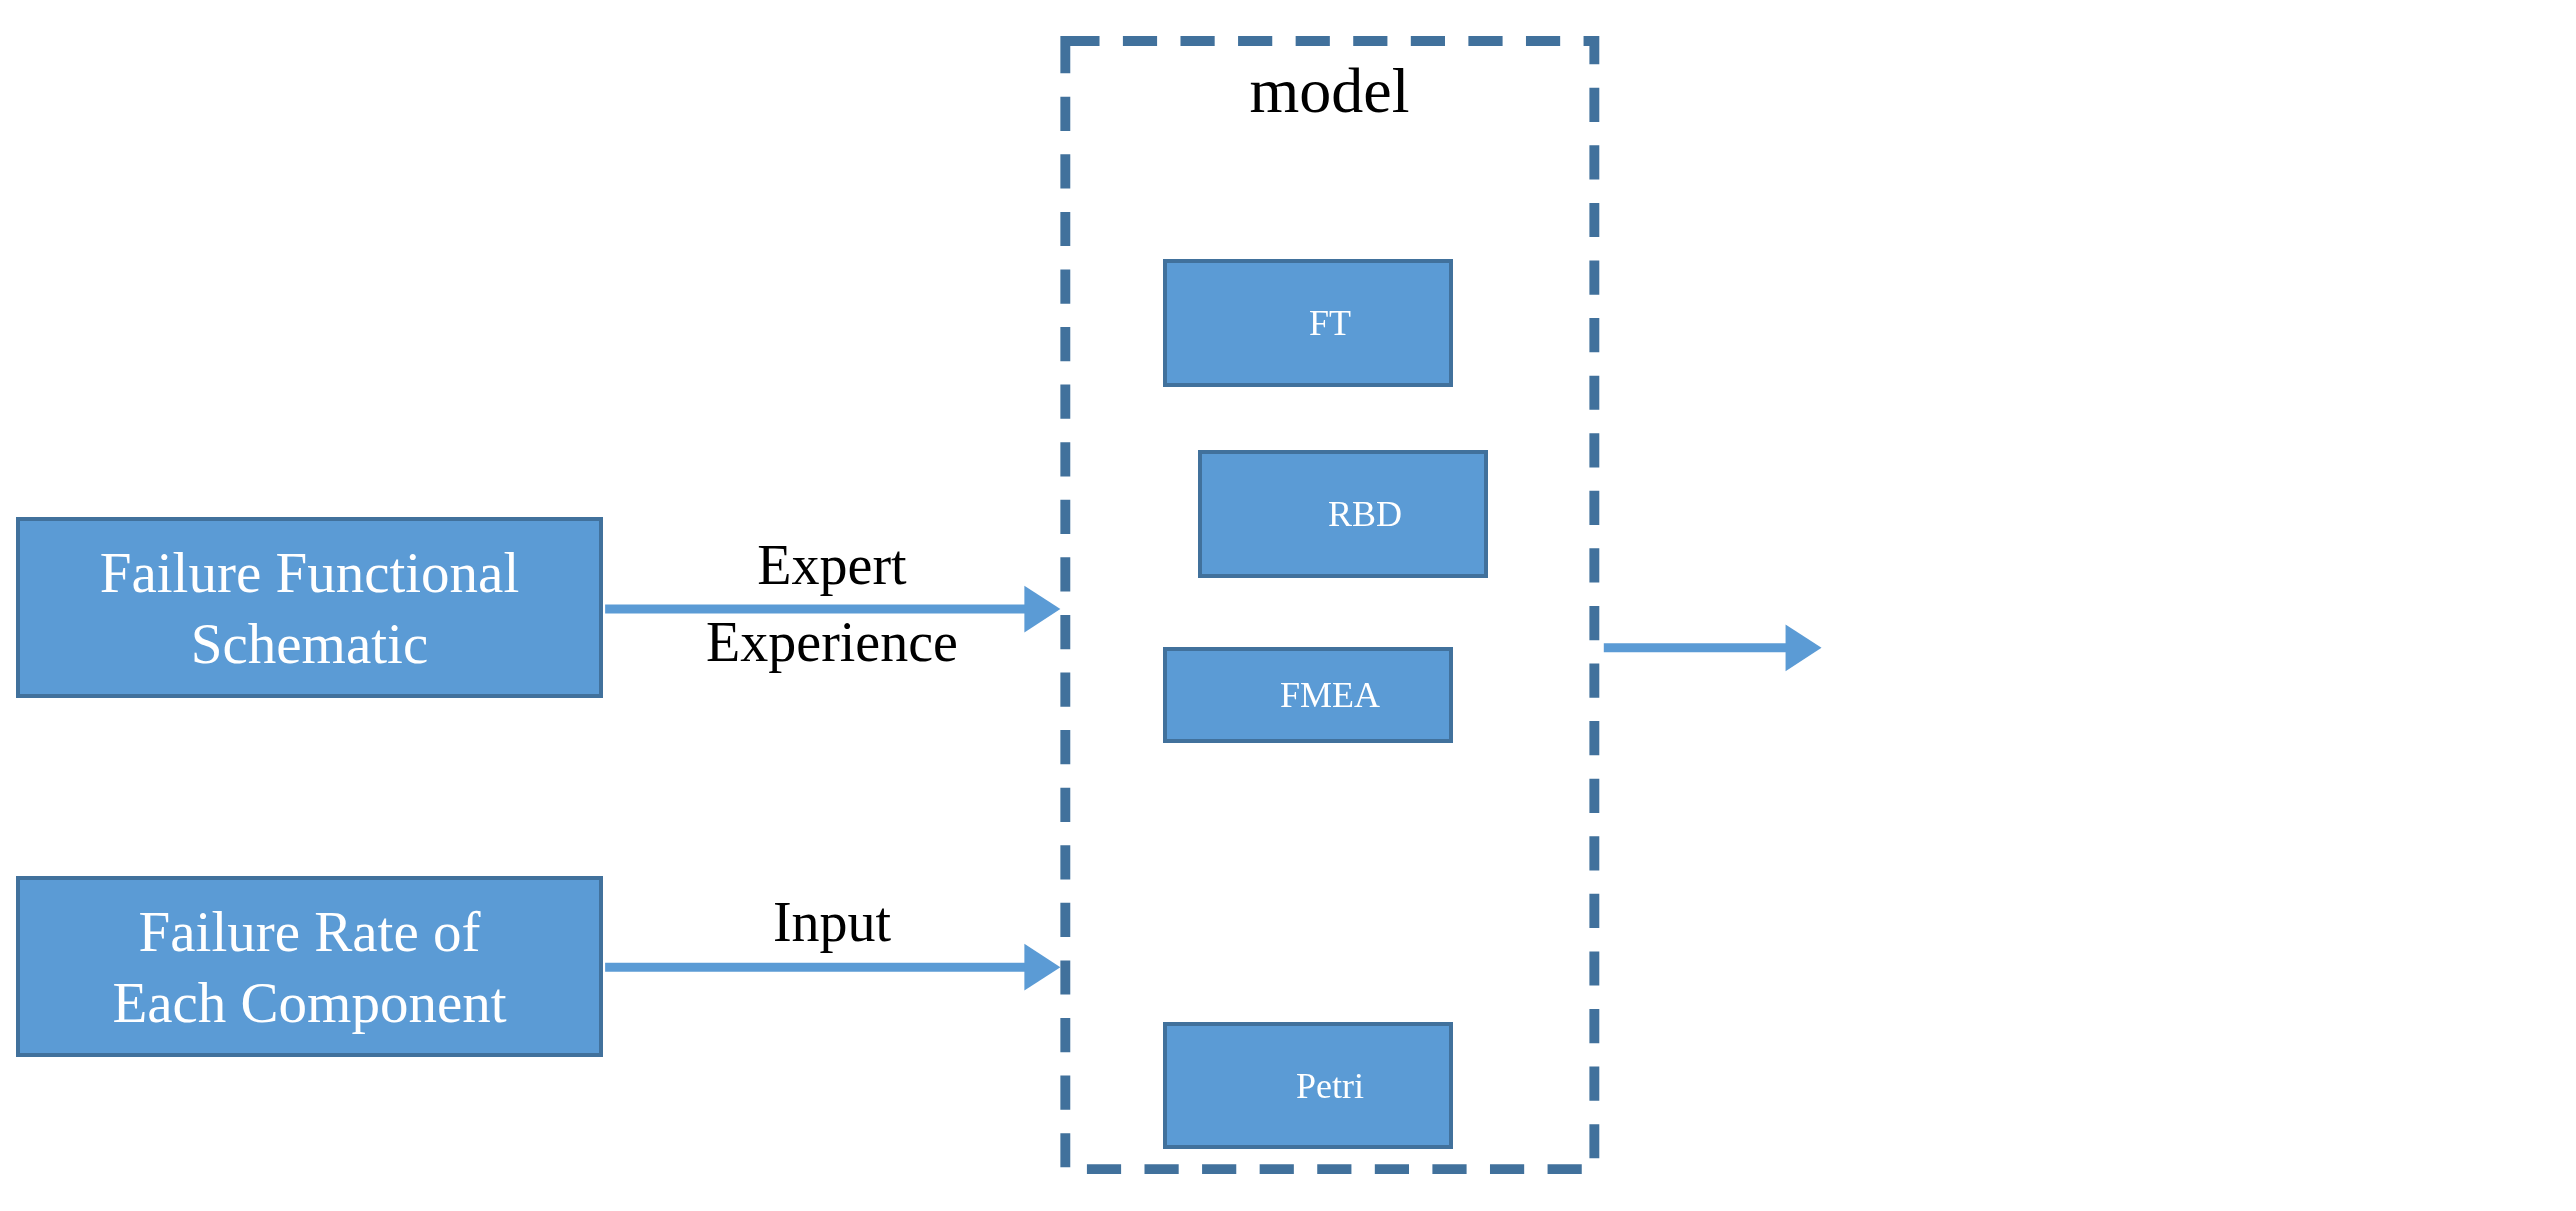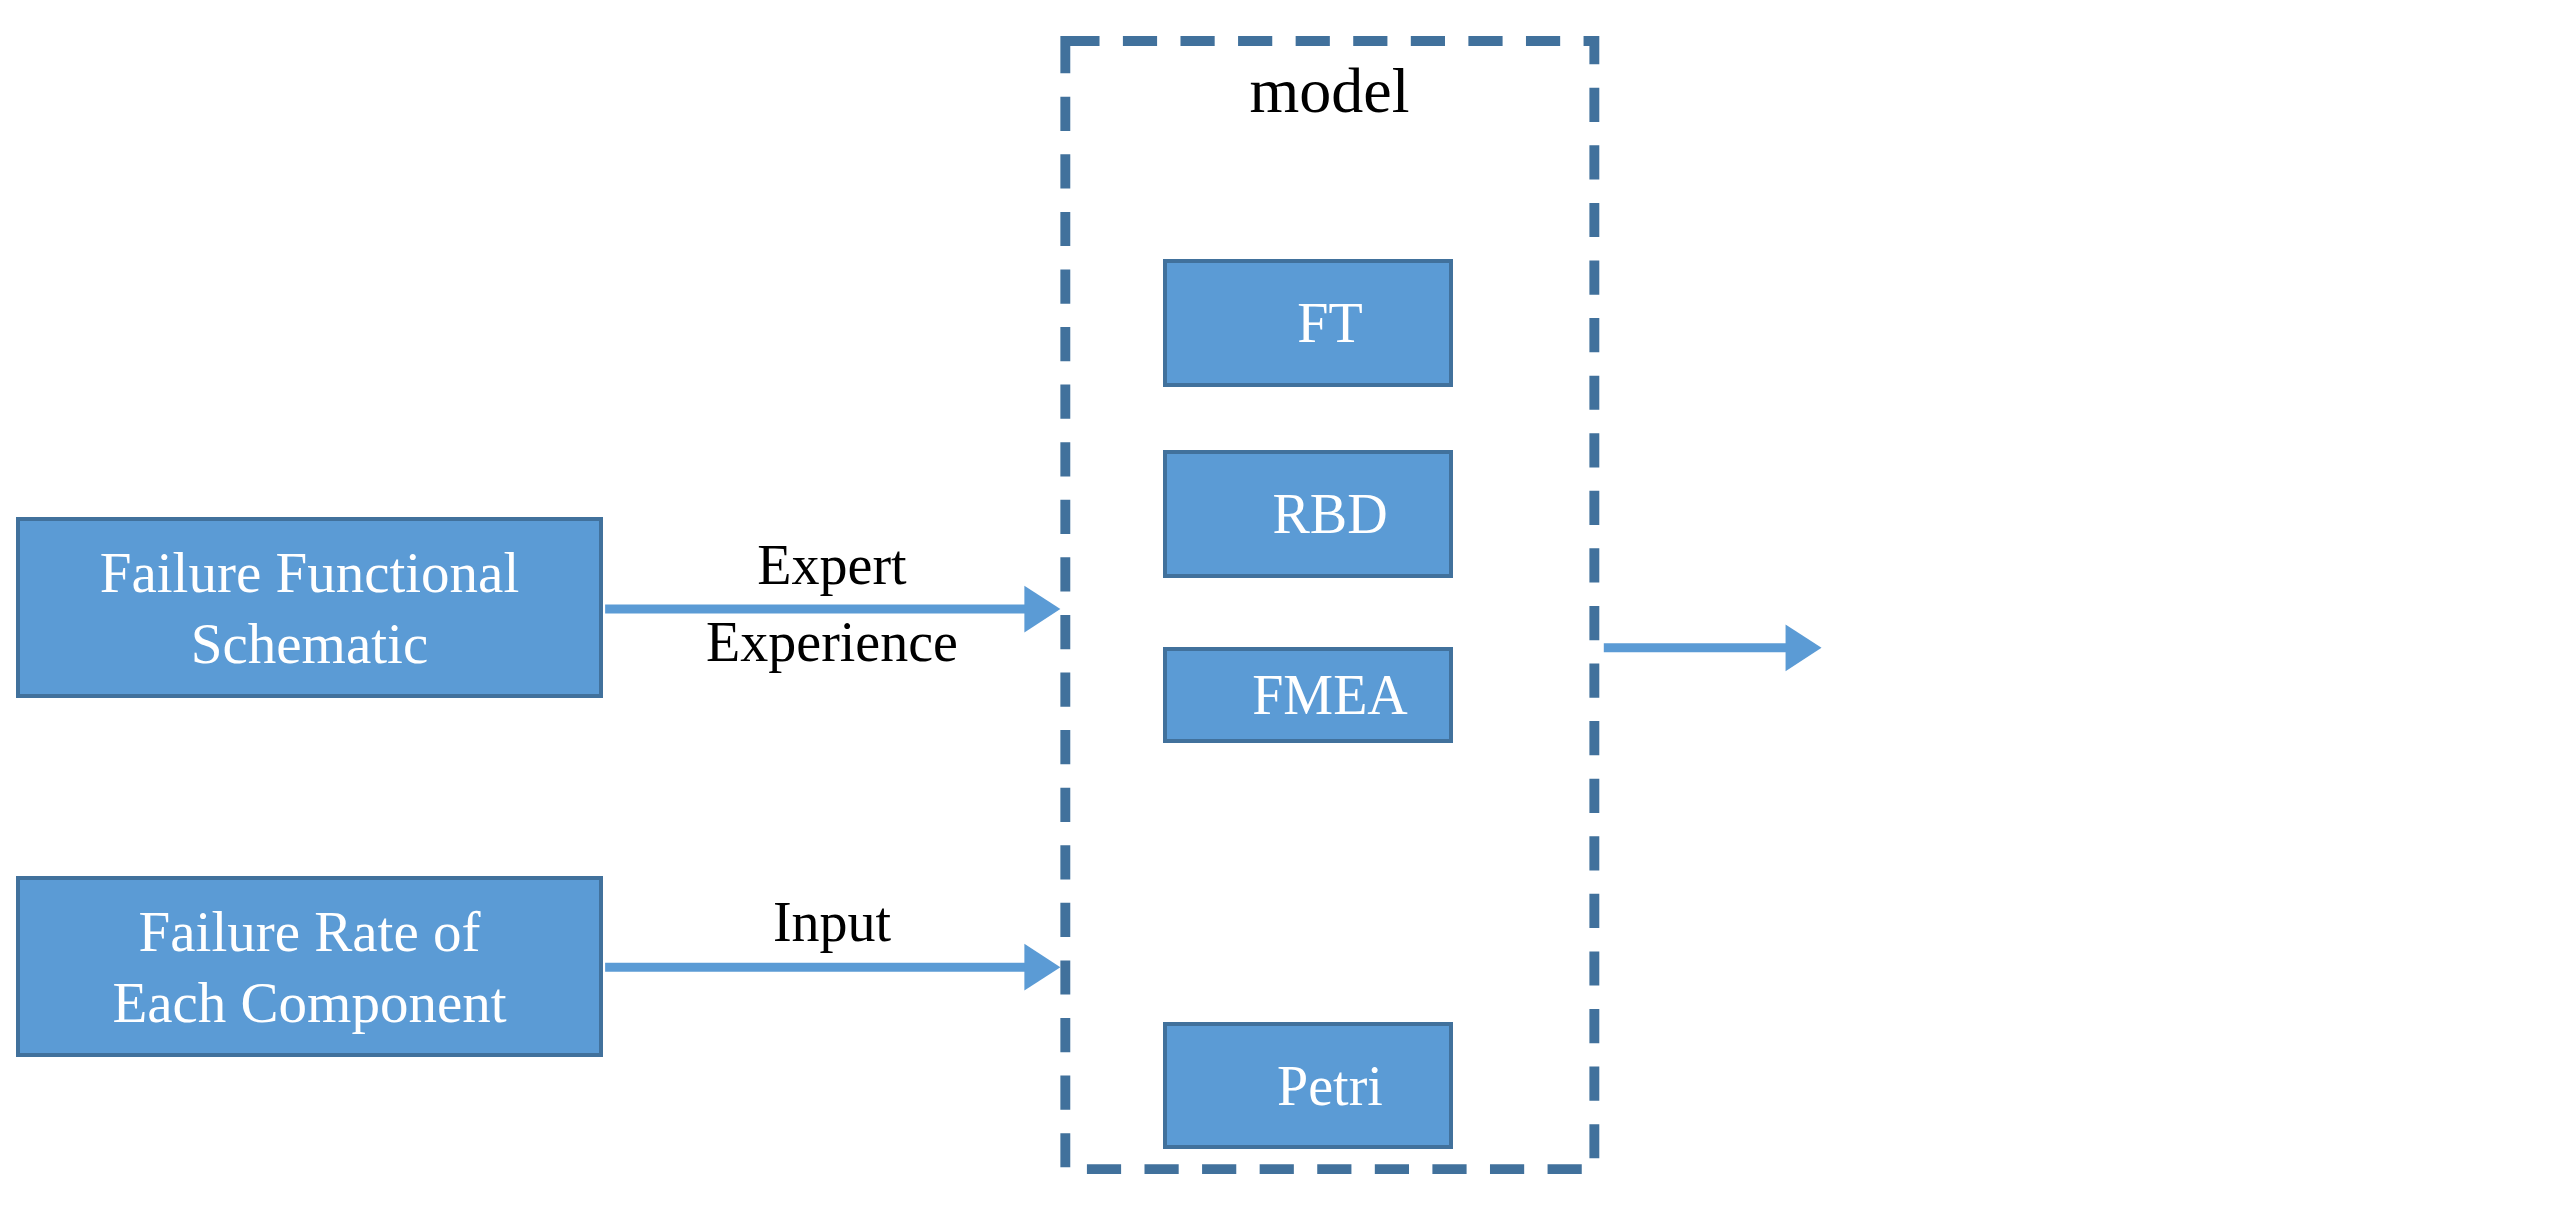--- a/index.html
+++ b/index.html
@@ -23,21 +23,21 @@
     position:absolute;
     box-sizing:border-box;
     background:var(--box-fill);
     border:4.5px solid var(--box-border);
     display:flex;align-items:center;justify-content:center;
     text-align:center;
     color:var(--text-light);
   }
   .node .lbl{width:100%;}
   .big-label{font-size:57px;line-height:71px;}
-  .model-item{font-size:56px;line-height:56px;padding-left:44px;}
+  .model-item{font-size:36px;line-height:56px;padding-left:44px;}
   .flow-label{
     position:absolute;
     color:var(--text-dark);
     text-align:center;
     font-size:56px;line-height:77px;
   }
   .dash-title{
     position:absolute;
     left:1060px;top:50px;width:539px;
     text-align:center;
@@ -87,21 +87,21 @@
     <div>Experience</div>
   </div>
 
   <div class="flow-label" style="left:607px;top:884px;width:450px;">Input</div>
 
 
   <div class="node model-item" style="left:1163px;top:259px;width:290px;height:128px;">
     <div class="lbl">FT</div>
   </div>
 
-  <div class="node model-item" style="left:1163px;top:450px;width:290px;height:128px;">
+  <div class="node model-item" style="left:1198px;top:450px;width:290px;height:128px;">
     <div class="lbl">RBD</div>
   </div>
 
   <div class="node model-item" style="left:1163px;top:647px;width:290px;height:96px;">
     <div class="lbl">FMEA</div>
   </div>
 
 
   <div class="node model-item" style="left:1163px;top:1022px;width:290px;height:127px;">
     <div class="lbl">Petri</div>

